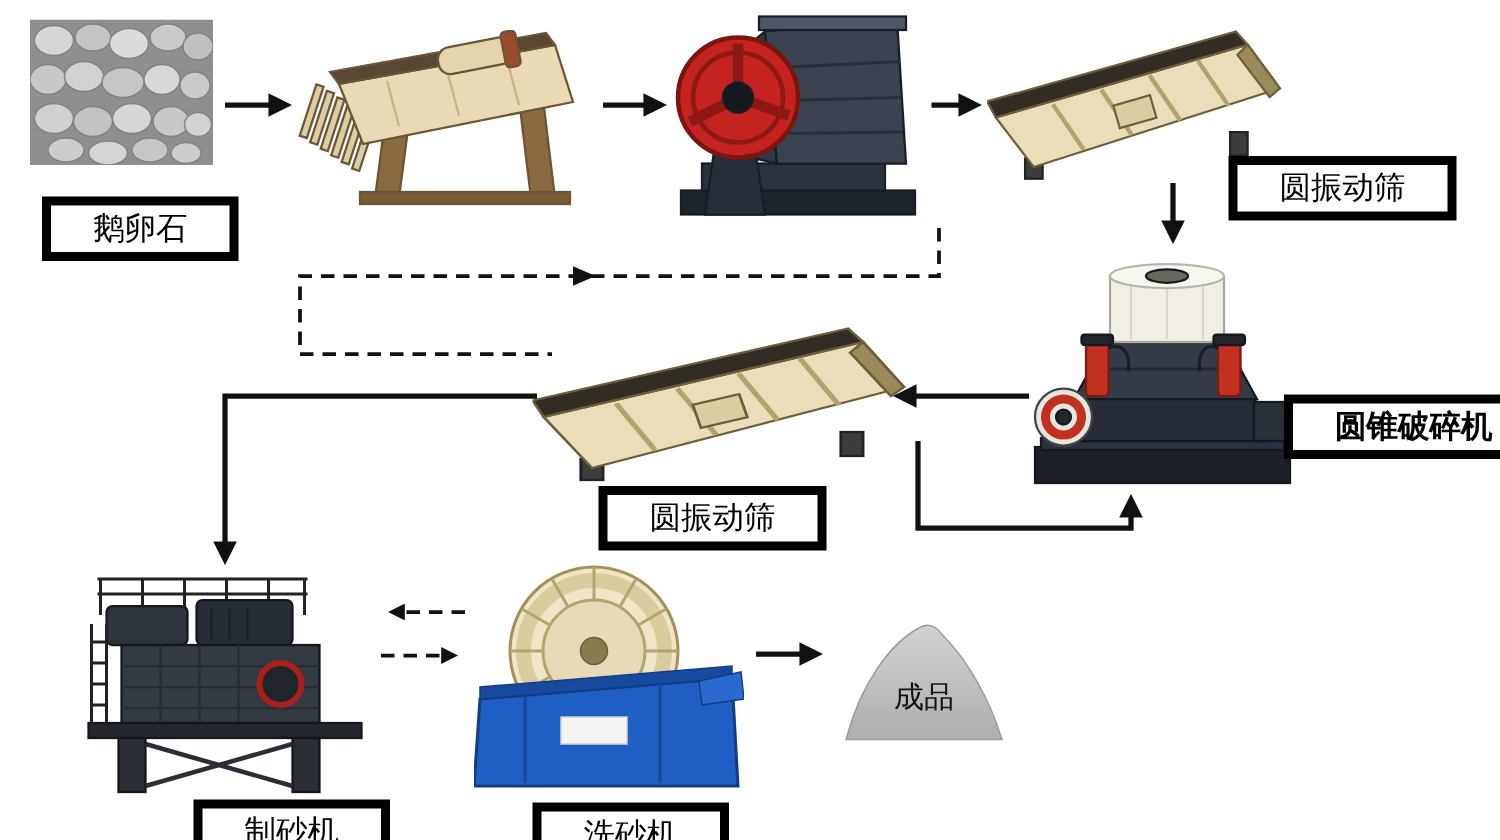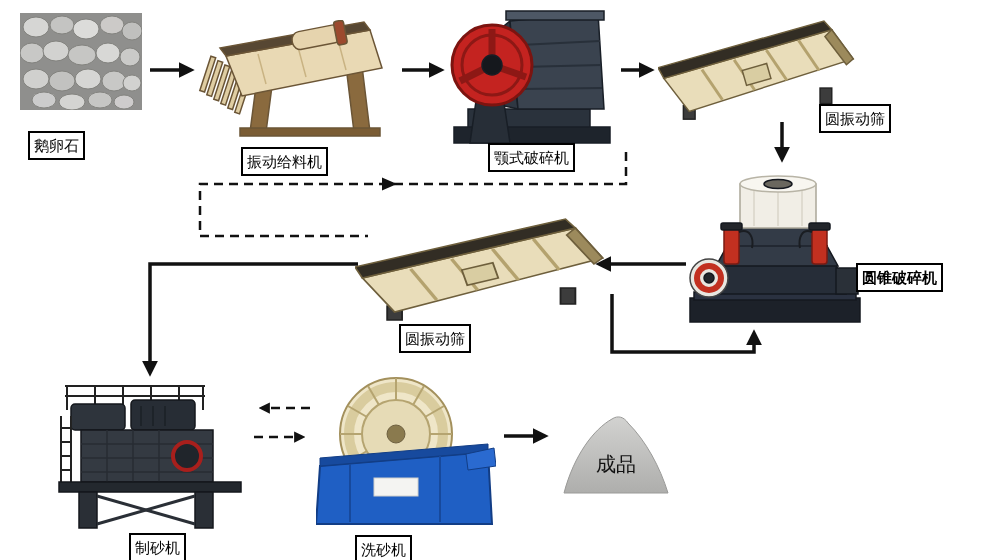--- a/index.html
+++ b/index.html
@@ -2,22 +2,22 @@
 <html><head>
 <meta charset="utf-8">
 <style>
   html,body{margin:0;padding:0;background:#fff;}
   #stage{
     position:relative;width:1000px;height:560px;background:#ffffff;
     font-family:"Liberation Sans", sans-serif;overflow:hidden;
   }
   .node{position:absolute;}
   .label{
-    position:absolute;border:2px solid #000000;background:#fff;color:#000;
-    font-size:15px;line-height:1;padding:5px 4px;white-space:nowrap;z-index:10;
+    position:absolute;border:6px solid #000000;background:#fff;color:#000;
+    font-size:21px;line-height:1;padding:5px 28px;white-space:nowrap;z-index:10;
   }
   svg{display:block;}
   #arrows{position:absolute;left:0;top:0;z-index:5;pointer-events:none;}
 </style>
 </head>
 <body>
 
 <div id="stage">
 
   <svg class="node" style="left:20px;top:13px;" width="122" height="97" viewBox="0 0 122 97">
@@ -243,21 +243,19 @@
     </g>
     <g stroke="#111" stroke-width="2.5" fill="none" stroke-dasharray="9 6">
       <polyline points="626,152 626,184 200,184 200,236 368,236"></polyline>
       <line x1="310" y1="408" x2="262" y2="408" marker-end="url(#ah)"></line>
       <line x1="254" y1="437" x2="302" y2="437" marker-end="url(#ah)"></line>
     </g>
     <polygon points="382,177.5 382,190.5 397,184" fill="#111"></polygon>
   </svg>
 
   <div class="label" style="left:28px;top:131px;">鹅卵石</div>
-  <div class="label" style="left:241px;top:147px;">振动给料机</div>
-  <div class="label" style="left:488px;top:143px;">颚式破碎机</div>
   <div class="label" style="left:819px;top:104px;">圆振动筛</div>
   <div class="label" style="left:856px;top:263px;font-weight:bold;">圆锥破碎机</div>
   <div class="label" style="left:399px;top:324px;">圆振动筛</div>
   <div class="label" style="left:129px;top:533px;">制砂机</div>
   <div class="label" style="left:355px;top:535px;">洗砂机</div>
 
 </div>
 
 </body></html>

